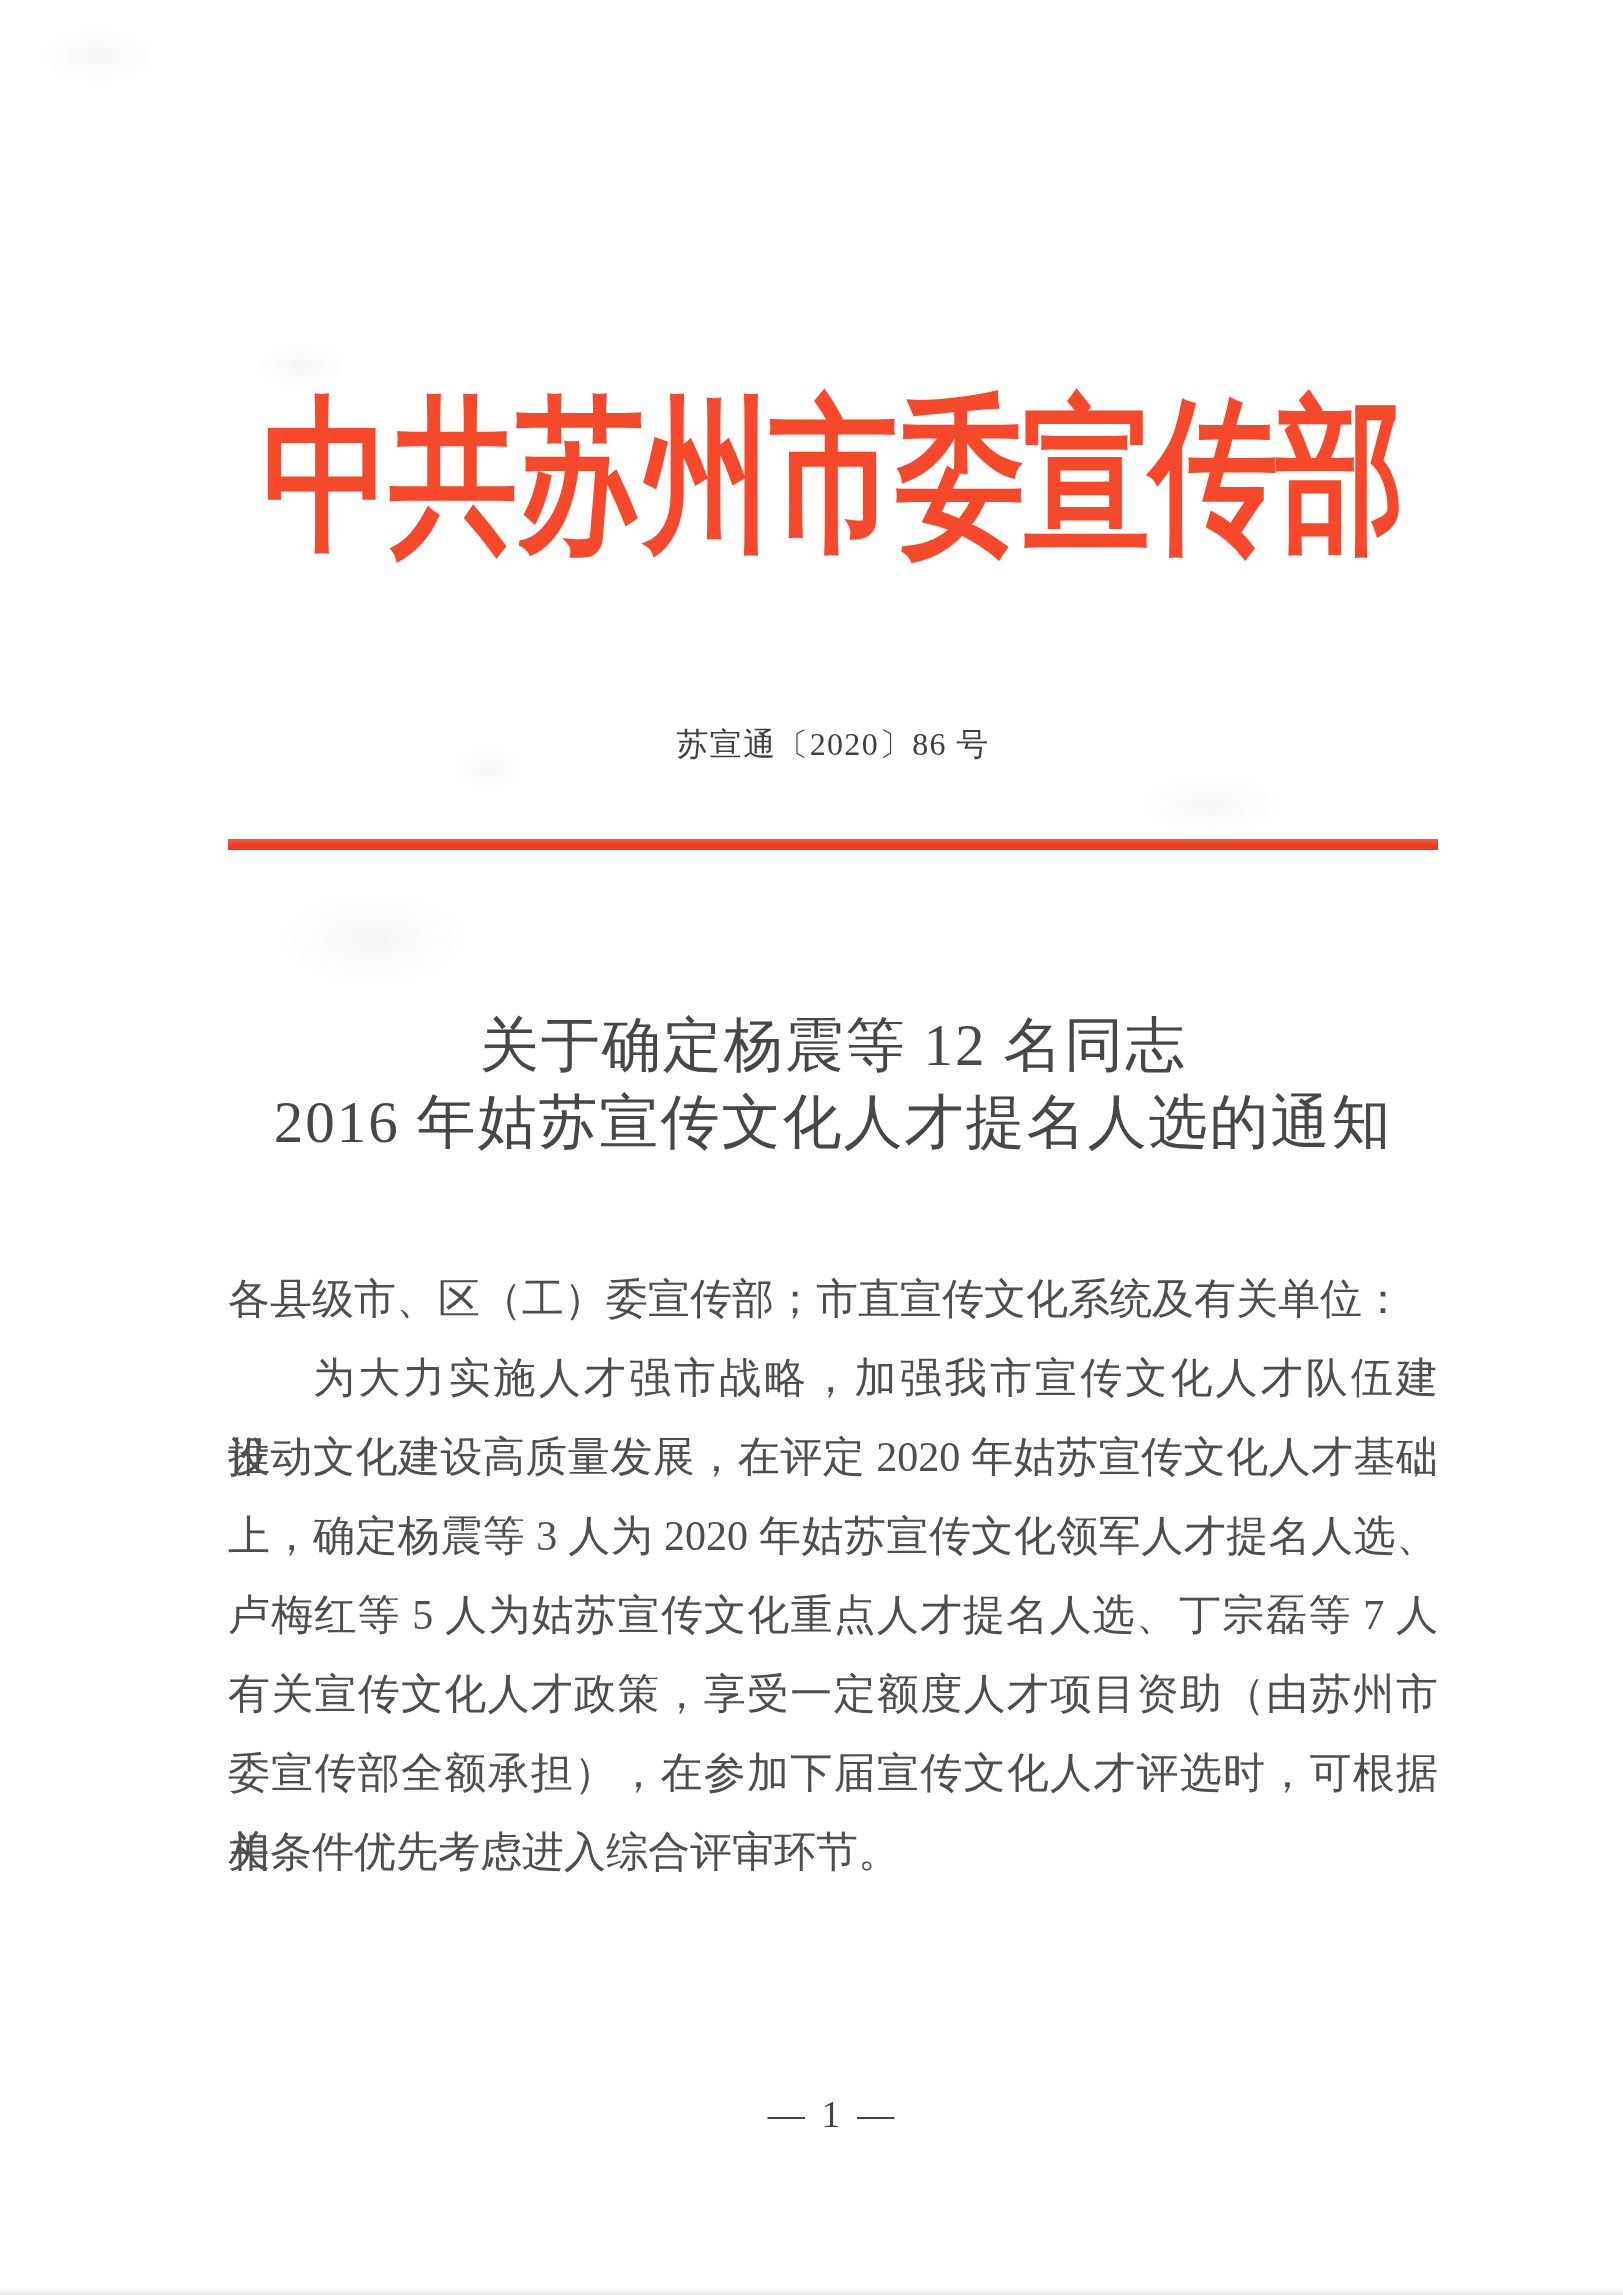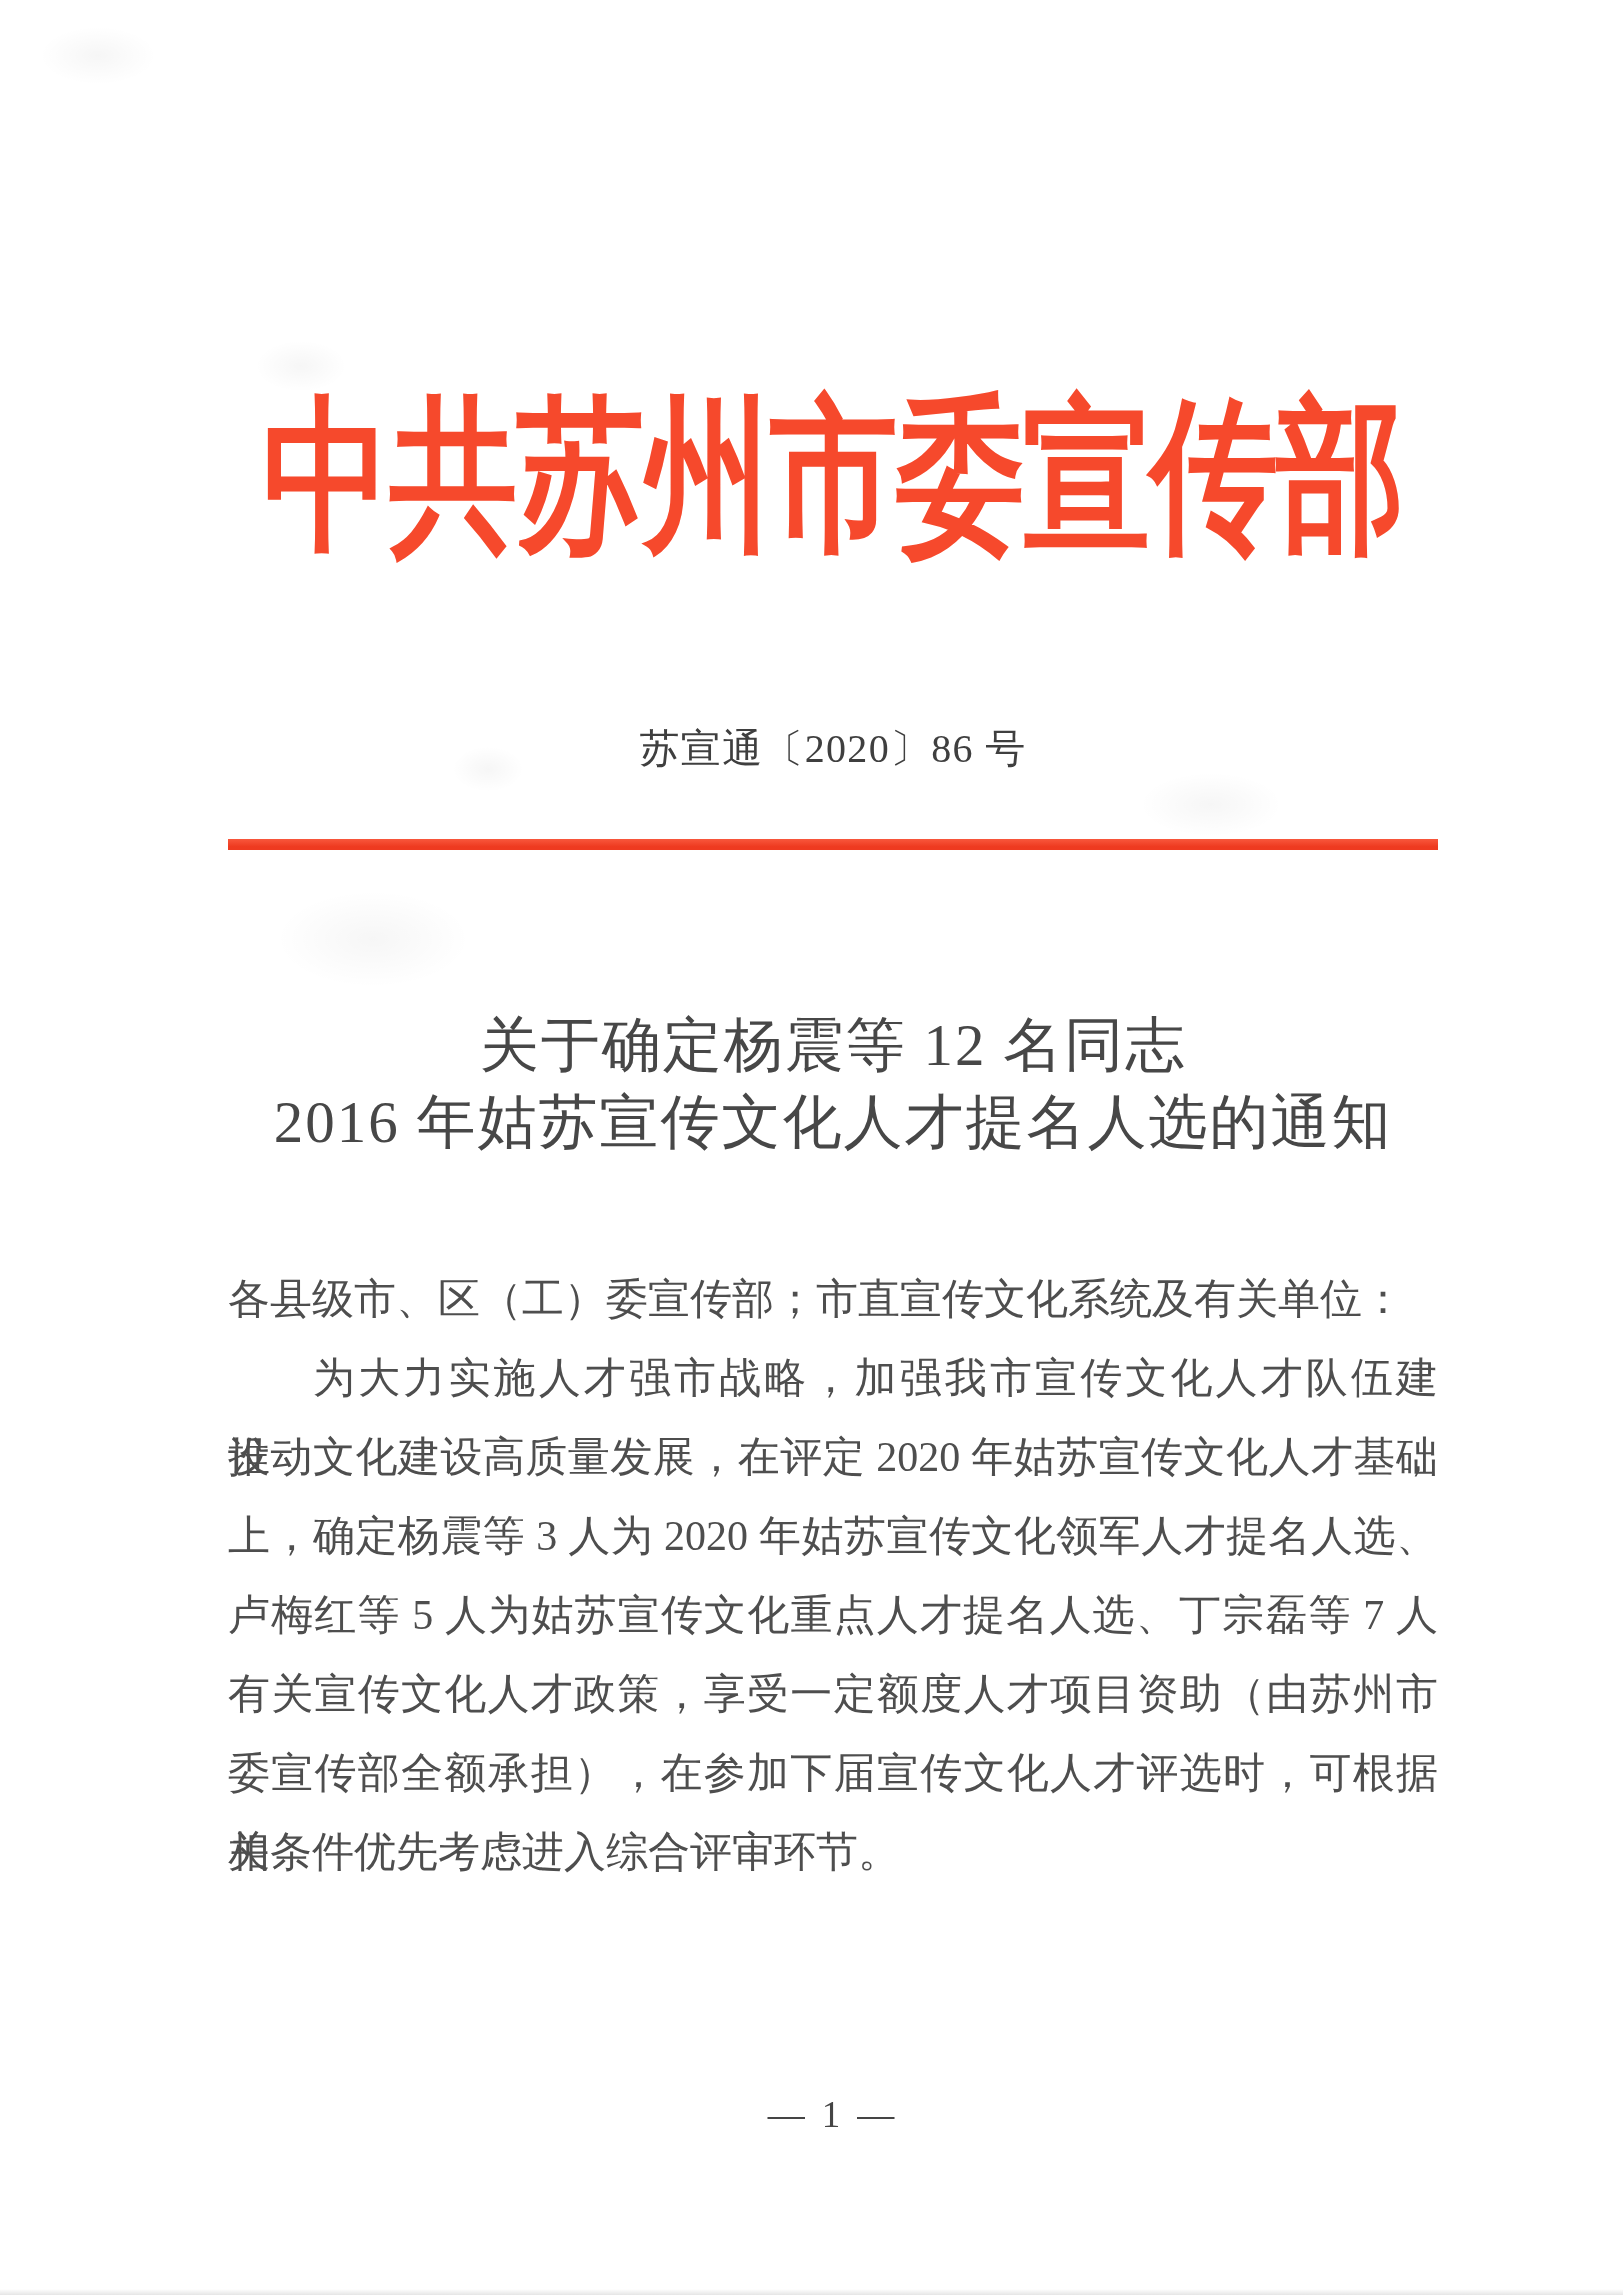--- a/index.html
+++ b/index.html
@@ -37,21 +37,21 @@
     transform: scaleY(1.30);
     transform-origin: center top;
   }
   
   .docnum {
     position: absolute;
     top: 725px;
     left: 0;
     width: 100%;
     text-align: center;
-    font-size: 40px;
+    font-size: 32px;
     line-height: 1.2;
     letter-spacing: 1.3px;
     color: #3f3f3f;
   }
   
   .redline {
     position: absolute;
     top: 839px;
     left: 0;
     width: 100%;

